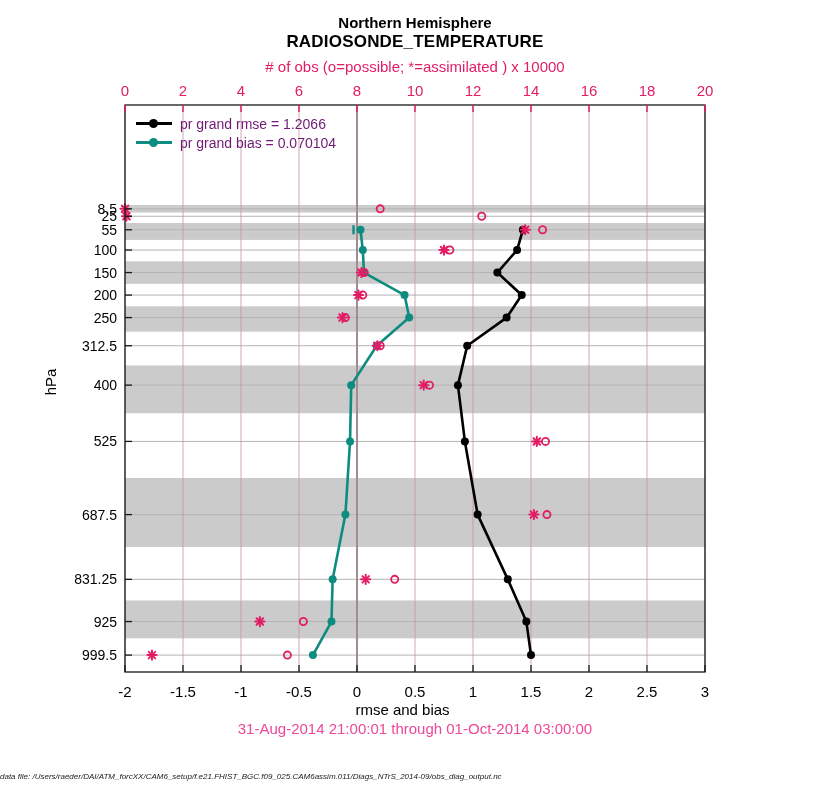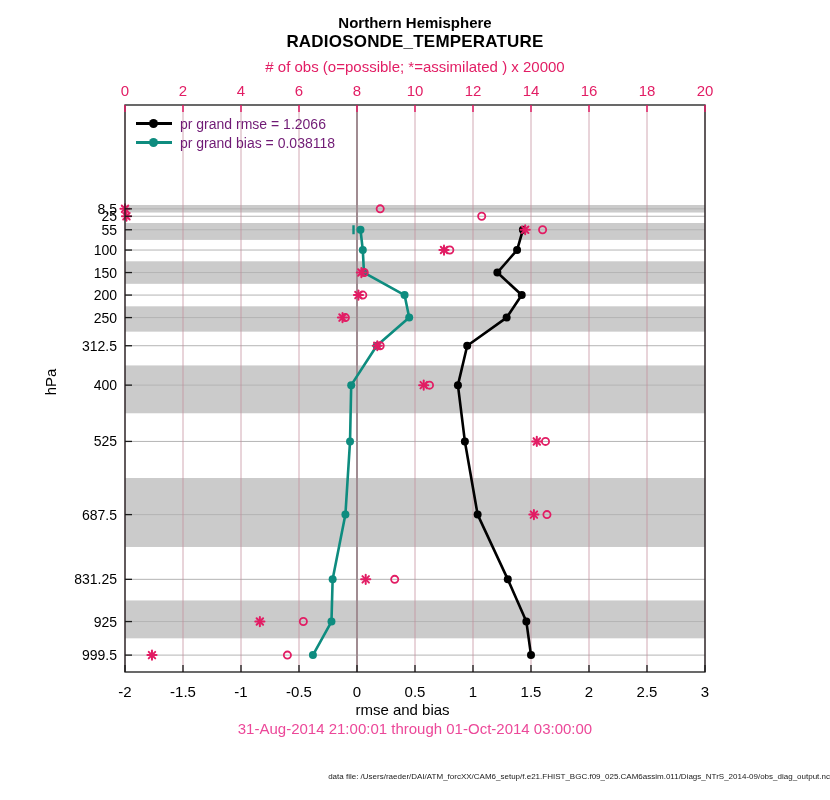--- a/index.html
+++ b/index.html
@@ -13,21 +13,21 @@
   .obslabel{top:58px;left:0;width:830px;text-align:center;font-size:15px;color:#e21d64;}
   .legend{top:114px;left:136px;}
   .legend-row{display:flex;align-items:center;height:19px;}
   .legend-sample{position:relative;width:36px;height:3px;margin-right:8px;flex:0 0 auto;}
   .legend-sample .dot{position:absolute;left:13px;top:-3px;width:9px;height:9px;border-radius:50%;}
   .legend-label{font-size:14px;color:#701a75;white-space:nowrap;}
   .ylab{top:368px;left:34px;width:44px;height:28px;text-align:center;font-size:15px;color:#000;
         transform:rotate(-90deg);transform-origin:center center;}
   .xlab{top:701px;left:0;width:805px;text-align:center;font-size:15px;color:#000;}
   .subtitle{top:720px;left:0;width:830px;text-align:center;font-size:15px;color:#ec4899;}
-  .footer{top:772px;left:0;width:830px;text-align:right;font-size:8px;color:#1a1a1a;}
+  .footer{top:772px;left:0;width:830px;text-align:left;font-size:8px;color:#1a1a1a;font-style:italic;}
   svg text{font-family:"Liberation Sans",sans-serif;}
 </style>
 </head>
 <body>
 
 <div class="figure">
 
   <svg id="plot" class="abs" width="830" height="800" viewBox="0 0 830 800" style="left:0;top:0">
       <rect x="125" y="205" width="580" height="7.543027499999994" fill="#cbcbcb"></rect>
       <rect x="125" y="223.0132" width="580" height="16.88737499999999" fill="#cbcbcb"></rect>
@@ -229,34 +229,34 @@
       <text x="117" y="390.132" text-anchor="end" font-size="14" fill="#000">400</text>
       <text x="117" y="446.42325" text-anchor="end" font-size="14" fill="#000">525</text>
       <text x="117" y="519.6018750000001" text-anchor="end" font-size="14" fill="#000">687.5</text>
       <text x="117" y="584.3368125" text-anchor="end" font-size="14" fill="#000">831.25</text>
       <text x="117" y="626.55525" text-anchor="end" font-size="14" fill="#000">925</text>
       <text x="117" y="660.104835" text-anchor="end" font-size="14" fill="#000">999.5</text>
     </svg>
 
   <div class="abs title2">RADIOSONDE_TEMPERATURE</div>
   <div class="abs title1">Northern Hemisphere</div>
-  <div class="abs obslabel"># of obs (o=possible; *=assimilated ) x 20000</div>
+  <div class="abs obslabel"># of obs (o=possible; *=assimilated ) x 10000</div>
 
   <div class="abs legend">
     <div class="legend-row">
       <span class="legend-sample" id="leg-sample-0" style="background: rgb(0, 0, 0);">
           <span class="dot" style="background: rgb(0, 0, 0);"></span>
         </span>
       <span class="legend-label">pr grand rmse = 1.2066</span>
     </div>
     <div class="legend-row">
       <span class="legend-sample" id="leg-sample-1" style="background: rgb(14, 140, 127);">
           <span class="dot" style="background: rgb(14, 140, 127);"></span>
         </span>
-      <span class="legend-label">pr grand bias = 0.038118</span>
+      <span class="legend-label">pr grand bias = 0.070104</span>
     </div>
   </div>
 
   <div class="abs ylab">hPa</div>
   <div class="abs xlab">rmse and bias</div>
   <div class="abs subtitle">31-Aug-2014 21:00:01 through 01-Oct-2014 03:00:00</div>
   <div class="abs footer">data file: /Users/raeder/DAI/ATM_forcXX/CAM6_setup/f.e21.FHIST_BGC.f09_025.CAM6assim.011/Diags_NTrS_2014-09/obs_diag_output.nc</div>
 </div>
 
 </body></html>

